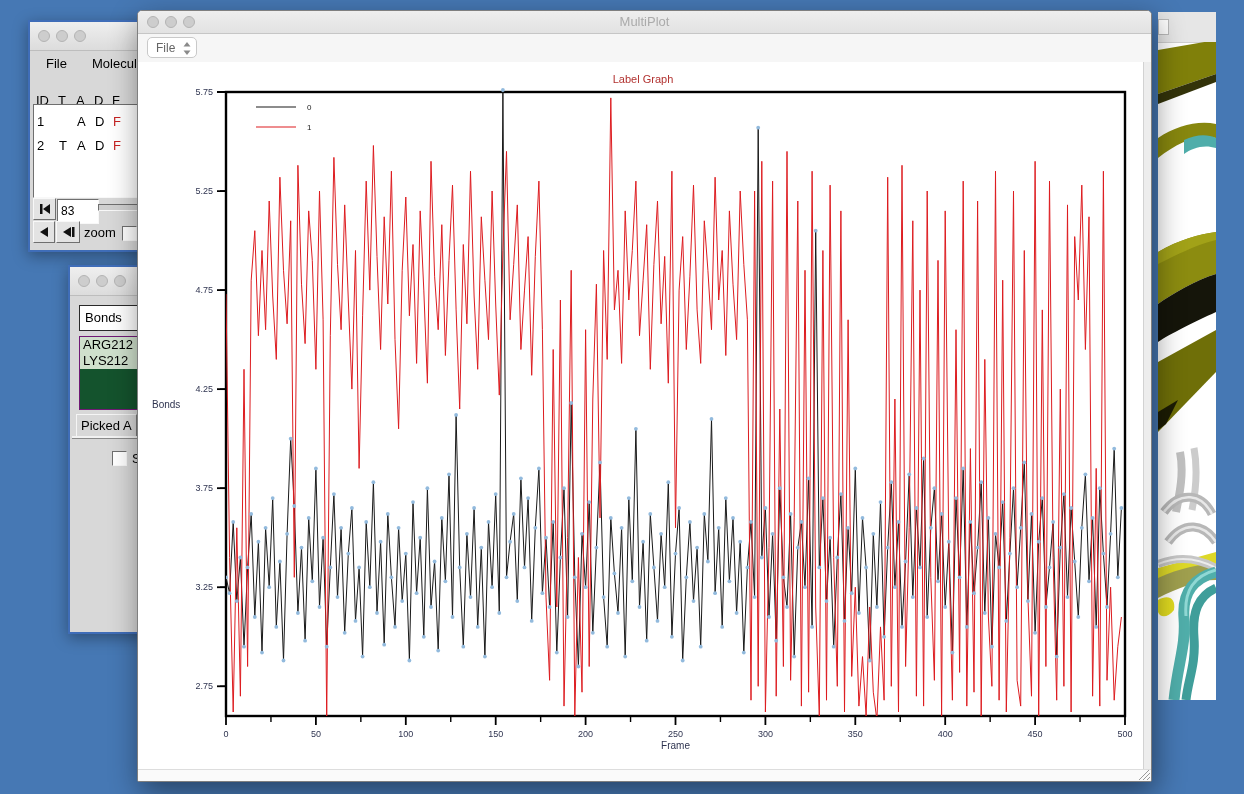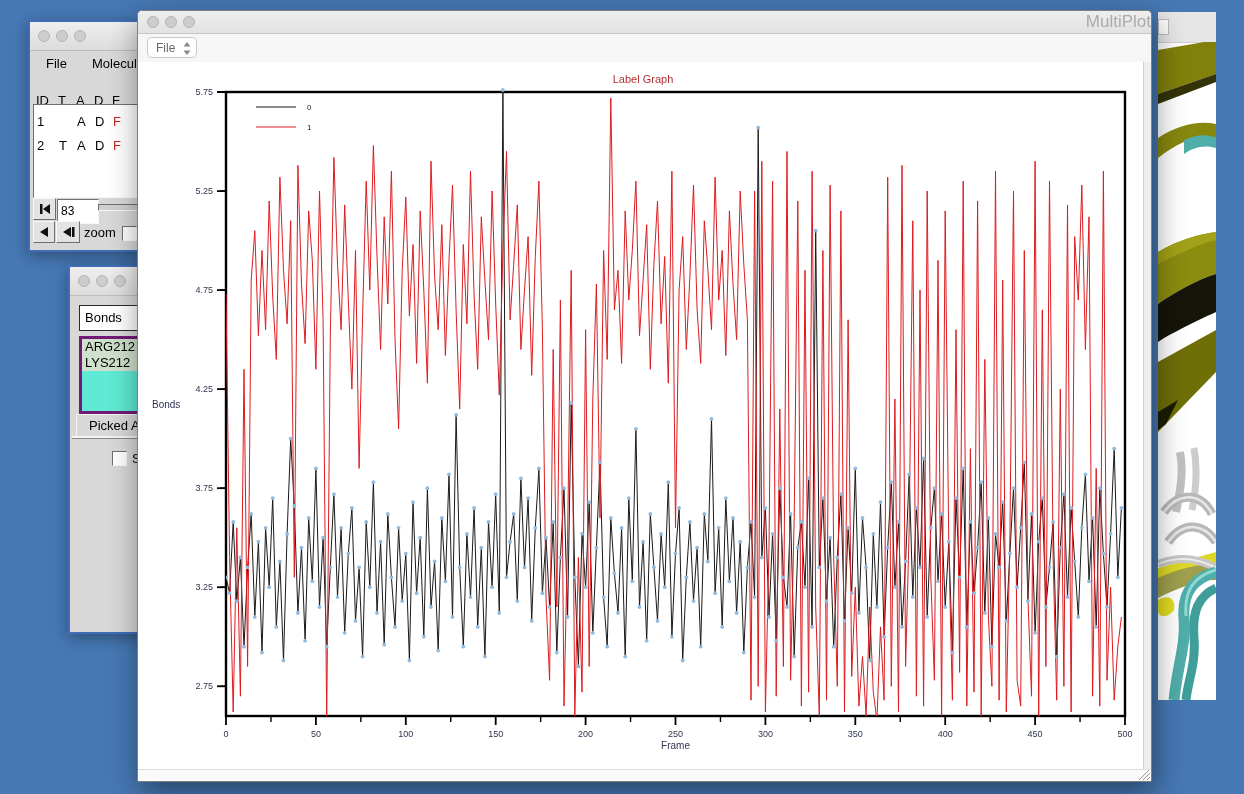--- a/index.html
+++ b/index.html
@@ -24,36 +24,36 @@
   .cid{width:22px;} .ct{width:18px;} .ca{width:18px;} .cd{width:18px;} .cf{width:14px;}
   .vmd-list{position:absolute;left:3px;top:82px;width:120px;height:92px;background:#fff;border:1px solid;border-color:#6f6f6f #f8f8f8 #f8f8f8 #6f6f6f;font-size:13px;}
   .lrow{padding-left:3px;line-height:15px;white-space:nowrap;}
   .fcol{color:#c62222;}
   .slider-trough{position:absolute;left:68px;top:182px;width:60px;height:5px;background:#cfcfcf;border:1px solid;border-color:#6f6f6f #f8f8f8 #f8f8f8 #6f6f6f;}
   .zoom-label{position:absolute;left:54px;top:203px;font-size:13px;color:#000;text-align:center;}
 
   
   .labels-win{left:68px;top:265px;width:80px;height:365px;z-index:2;}
   .combo{position:absolute;left:9px;top:38px;width:80px;height:24px;background:#fff;border:1px solid #2a2a2a;font-size:13px;color:#000;line-height:24px;padding-left:5px;}
-  .llist{position:absolute;left:9px;top:69px;width:80px;height:72px;background:#5eead4;border:3px solid #701a75;font-size:13px;}
+  .llist{position:absolute;left:9px;top:69px;width:80px;height:72px;background:#14532d;border:1px solid #701a75;font-size:13px;}
   .llist .item{background:#cfe0cc;line-height:16px;padding-left:3px;white-space:nowrap;}
-  .tab{position:absolute;left:6px;top:147px;height:22px;padding:0 12px;background:#d8d8d8;border:1px solid;border-color:#f5f5f5 #7a7a7a #d8d8d8 #f5f5f5;font-size:13px;line-height:22px;white-space:nowrap;}
+  .tab{position:absolute;left:6px;top:147px;height:22px;padding:0 4px;background:#d8d8d8;border:1px solid;border-color:#f5f5f5 #7a7a7a #d8d8d8 #f5f5f5;font-size:13px;line-height:22px;white-space:nowrap;}
   .tabline{position:absolute;left:2px;top:169px;width:110px;height:2px;background:#f2f2f2;border-bottom:1px solid #8a8a8a;}
   .s-label{position:absolute;left:62px;top:184px;font-size:13px;}
 
   
   .mol-win{position:absolute;left:1158px;top:12px;width:58px;height:688px;background:#fff;z-index:1;overflow:hidden;}
   .mol-head{position:absolute;left:0;top:0;width:100%;height:30px;background:#e6e6e6;border-bottom:1px solid #cfcfcf;}
   .mol-head .mini{position:absolute;left:0;top:7px;width:9px;height:14px;background:#fff;border:1px solid #bbb;}
 
   
   .mp-win{position:absolute;left:137px;top:10px;width:1015px;height:772px;background:#fff;border:1px solid #7f7f7f;border-radius:5px 5px 2px 2px;box-shadow:3px 10px 30px rgba(0,0,0,.45);z-index:3;box-sizing:border-box;overflow:hidden;}
   .mp-titlebar{position:relative;height:22px;background:linear-gradient(#eeeeee,#e2e2e2);border-bottom:1px solid #c6c6c6;}
   .mp-titlebar .lights{top:5px;left:9px;}
-  .mp-title{text-align:right;line-height:22px;font-size:17px;color:#ababab;}
+  .mp-title{text-align:center;line-height:22px;font-size:13px;color:#ababab;}
   .mp-menubar{position:relative;height:28px;background:#f6f6f6;border-bottom:1px solid #8e8e8e;}
   .mp-file{position:absolute;left:9px;top:3px;width:50px;height:21px;background:#fff;border:1px solid #c9c9c9;border-radius:5px;font-size:12px;color:#666;line-height:21px;padding-left:8px;box-sizing:border-box;}
   .mp-file svg{position:absolute;right:5px;top:4px;}
   .mp-canvas{position:absolute;left:0;top:51px;width:1015px;height:710px;background:#fff;}
   .mp-scroll{position:absolute;right:0;top:51px;width:7px;height:710px;background:#ededed;border-left:1px solid #d2d2d2;}
   .mp-footer{position:absolute;left:0;bottom:0;width:100%;height:11px;background:#fafafa;border-top:1px solid #ddd;}
   .grip{position:absolute;right:1px;bottom:1px;}
   svg.chart{position:absolute;left:0;top:0;font-family:"Liberation Sans",sans-serif;}
 </style>
 </head>

